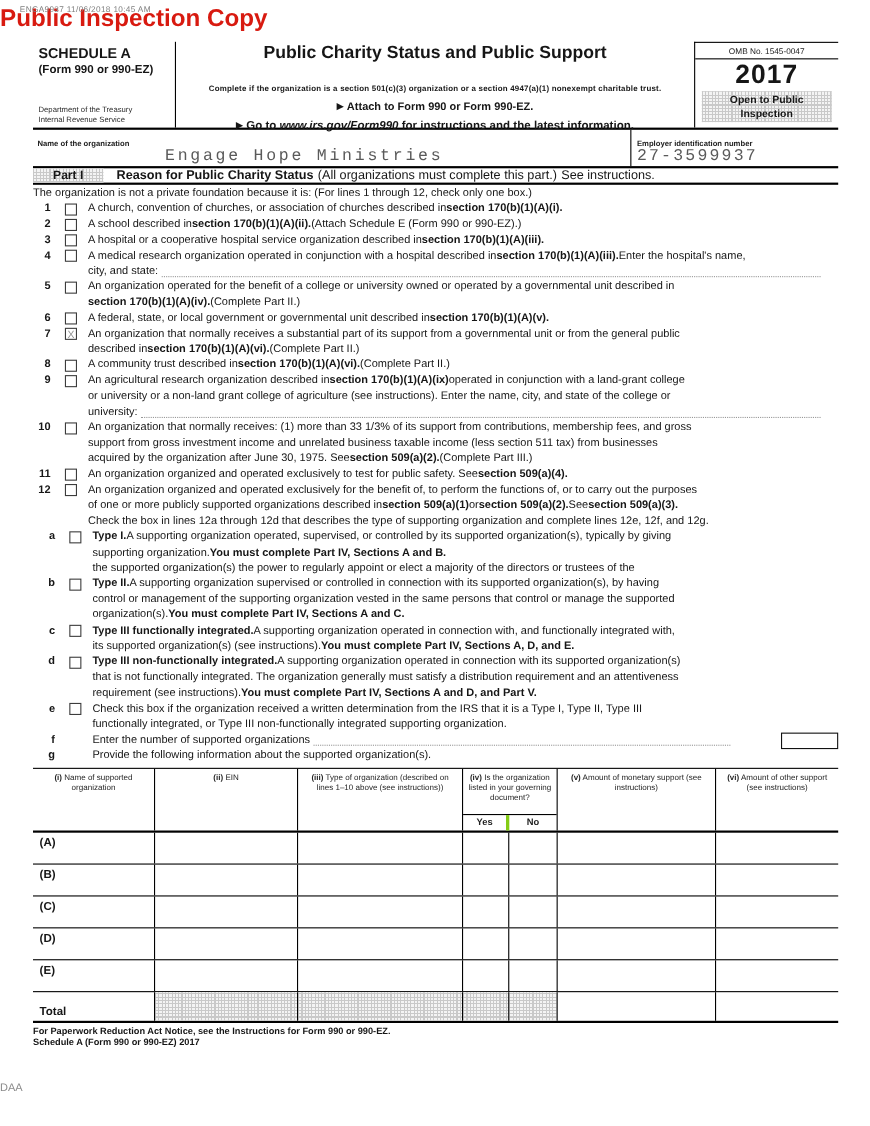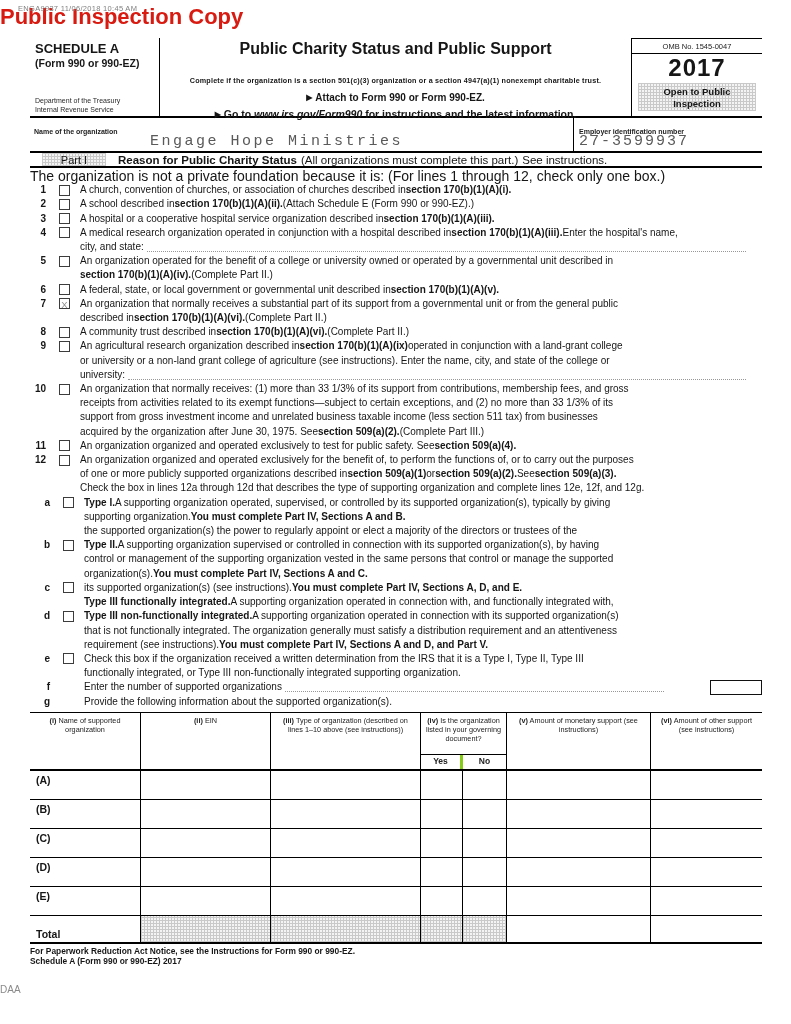--- a/index.html
+++ b/index.html
@@ -38,34 +38,34 @@
   .name-row { display:flex; height:33px; }
   .nr-left { flex:1; position:relative; padding:2px 0 0 4px; }
   .tiny-label { font-size:7px; font-weight:600; color:#222; }
   .mono-val { font-family:"Liberation Mono", monospace; color:#5a5a5a; font-size:15px; letter-spacing:2.5px; }
   .org-name { position:absolute; left:120px; bottom:1px; }
   .nr-right { width:189px; border-left:1.5px solid #000; position:relative; padding:2px 0 0 5px; }
   .ein-val { position:absolute; left:5px; bottom:1px; letter-spacing:2px; }
 
   
   .part-bar { display:flex; align-items:stretch; border-top:2.5px solid #000; border-bottom:2px solid #000; height:17px; }
-  .part-label { width:64px; text-align:center; font-weight:normal; font-size:11px; line-height:15px;margin-left:12px; }
+  .part-label { width:64px; text-align:center; font-weight:bold; font-size:11px; line-height:15px; }
   .part-title { margin-left:12px; font-size:11.5px; line-height:15px; white-space:nowrap; }
   .part-title .t-bold { font-weight:bold; }
   .part-title span + span { margin-left:4px; }
 
   .hatch {
     background-color:#f4f4f4;
     background-image:
       repeating-linear-gradient(0deg,#c9c9c9 0,#c9c9c9 1px,transparent 1px,transparent 3px),
       repeating-linear-gradient(90deg,#c9c9c9 0,#c9c9c9 1px,transparent 1px,transparent 3px);
   }
 
   
-  .intro { font-size:14px; line-height:14.2px; margin-top:1px; }
+  .intro { font-size:10px; line-height:14.2px; margin-top:1px; }
   .p1-line { display:flex; font-size:10px; line-height:14.2px; }
   .p1-num { width:16px; text-align:right; font-weight:bold; flex:none; }
   .p1-line.sub .p1-num { width:20px; }
   .p1-cbw { width:34px; flex:none; position:relative; }
   .cb {
     position:absolute; left:13px; top:1.5px; width:11px; height:11px;
     border:1px solid #3c3c3c; background:#fff; font-size:9.5px; line-height:11px;
     text-align:center; color:#909090; display:block;
   }
   .p1-text { flex:1; padding-right:16px; }
@@ -294,23 +294,20 @@
         <div class="p1-line">
           <span class="p1-num">10</span>
           <span class="p1-cbw">
             <span class="cb"></span>
           </span>
           <span class="p1-text">
             <span class="p1-row">
               <span>An organization that normally receives: (1) more than 33 1/3% of its support from contributions, membership fees, and gross</span>
             </span>
             <span class="p1-row">
-              <span>receipts from activities related to its exempt functions—subject to certain exceptions, and (2) no more than 33 1/3% of its</span>
-            </span>
-            <span class="p1-row">
               <span>support from gross investment income and unrelated business taxable income (less section 511 tax) from businesses</span>
             </span>
             <span class="p1-row">
               <span>acquired by the organization after June 30, 1975. See </span>
               <span class="b">section 509(a)(2).</span>
               <span> (Complete Part III.)</span>
             </span>
           </span>
         </div>
         <div class="p1-line">
@@ -385,26 +382,26 @@
             </span>
           </span>
         </div>
         <div class="p1-line sub">
           <span class="p1-num">c</span>
           <span class="p1-cbw">
             <span class="cb"></span>
           </span>
           <span class="p1-text">
             <span class="p1-row">
+              <span class="b">Type III functionally integrated.</span>
+              <span> A supporting organization operated in connection with, and functionally integrated with,</span>
+            </span>
+            <span class="p1-row">
               <span>its supported organization(s) (see instructions). </span>
               <span class="b">You must complete Part IV, Sections A, D, and E.</span>
-            </span>
-            <span class="p1-row">
-              <span class="b">Type III functionally integrated.</span>
-              <span> A supporting organization operated in connection with, and functionally integrated with,</span>
             </span>
           </span>
         </div>
         <div class="p1-line sub">
           <span class="p1-num">d</span>
           <span class="p1-cbw">
             <span class="cb"></span>
           </span>
           <span class="p1-text">
             <span class="p1-row">

